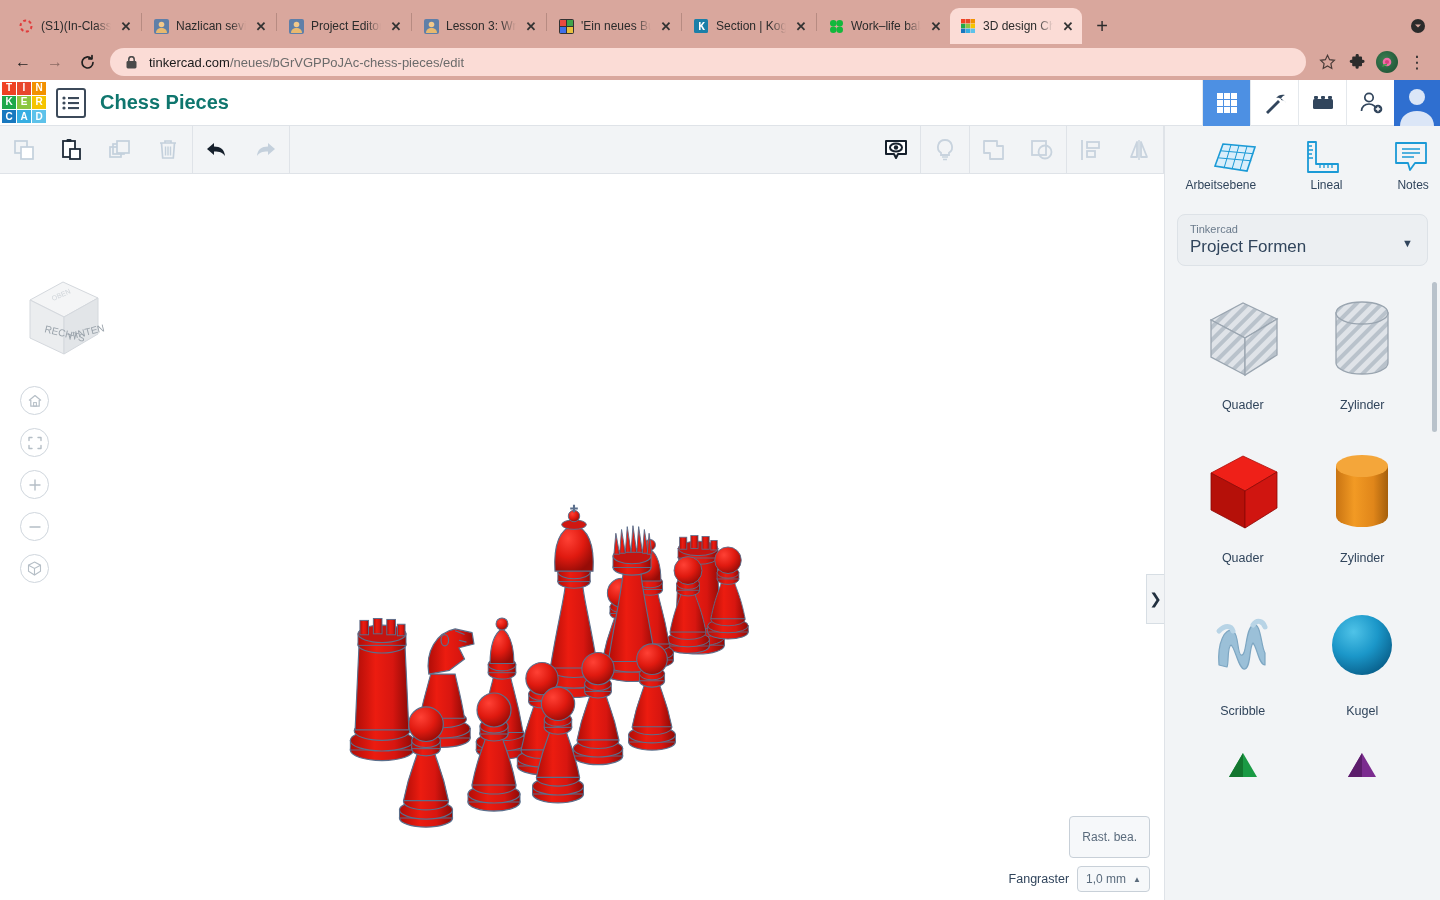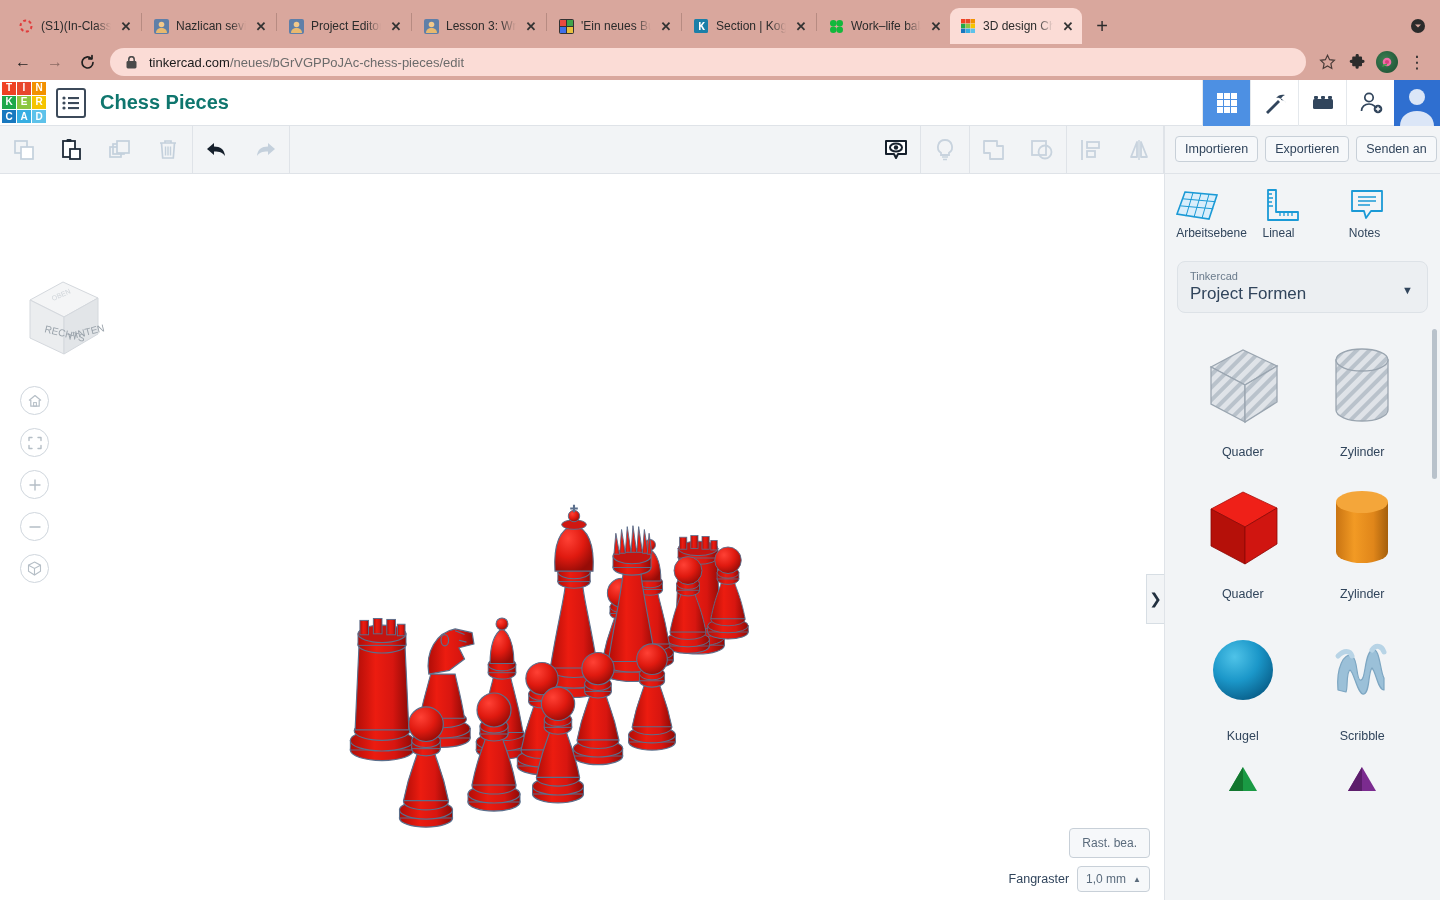--- a/index.html
+++ b/index.html
@@ -121,21 +121,21 @@
   #panel-actions {
     height: 48px; display: flex; align-items: center; gap: 7px;
     padding: 0 10px; border-bottom: 1px solid #dfe3e8; background: #f2f4f6;
   }
   .panel-action-btn {
     border: 1px solid #c8d0d8; background: #f6f8fa; border-radius: 4px;
     font-size: 12.5px; color: #31455c; padding: 5px 9px; white-space: nowrap;
     font-family: "Liberation Sans", sans-serif;
   }
   #panel-tools { height: 80px; display: flex; align-items: center; justify-content: space-around; padding: 0 8px; }
-  .panel-tool { display: flex; flex-direction: column; align-items: flex-start; gap: 4px; width: 80px; }
+  .panel-tool { display: flex; flex-direction: column; align-items: flex-end; gap: 4px; width: 80px; }
   .panel-tool .lbl { font-size: 12px; color: #31455c; }
   #shape-selector {
     margin: 8px 12px 10px 12px; background: #eceff2; border: 1px solid #dde2e7;
     border-radius: 8px; padding: 8px 12px; position: relative;
   }
   #shape-selector .src { font-size: 11px; color: #6b7b8c; margin-bottom: 2px; }
   #shape-selector .sel { font-size: 17px; color: #31455c; }
   #shape-selector .caret { position: absolute; right: 14px; top: 22px; font-size: 11px; color: #31455c; }
 
   #shape-grid-wrap { flex: 1 1 auto; position: relative; overflow: hidden; }
@@ -166,21 +166,21 @@
 
   #panel-collapse {
     position: absolute; right: 0; top: 400px; width: 18px; height: 50px;
     background: #f2f4f6; border: 1px solid #d7dee4; border-right: none;
     display: flex; align-items: center; justify-content: center;
     font-size: 15px; color: #22303f;
   }
   #grid-controls { position: absolute; right: 14px; bottom: 8px; display: flex; flex-direction: column; align-items: flex-end; gap: 8px; }
   #grid-edit-btn {
     border: 1px solid #c8d0d8; background: #f6f8fa; border-radius: 4px;
-    font-size: 12px; color: #5a6b7c; padding: 7px 12px;
+    font-size: 12px; color: #5a6b7c; padding: 13px 12px;
     font-family: "Liberation Sans", sans-serif;
   }
   #snap-row { display: flex; align-items: center; gap: 8px; }
   #snap-label { font-size: 12.5px; color: #31455c; }
   #snap-select {
     border: 1px solid #c8d0d8; background: #f6f8fa; border-radius: 4px;
     font-size: 12px; color: #5a6b7c; padding: 5px 8px; display: flex; align-items: center; gap: 7px;
   }
 
   svg { display: block; }
@@ -686,25 +686,20 @@
         <div id="snap-select">
           <span>1,0 mm</span>
           <span style="font-size:8px;">▲</span>
         </div>
       </div>
     </div>
   </div>
 
   <div id="right-panel">
 
-    <div id="panel-actions">
-      <button class="panel-action-btn">Importieren</button>
-      <button class="panel-action-btn">Exportieren</button>
-      <button class="panel-action-btn">Senden an</button>
-    </div>
 
     <div id="panel-tools">
       <div class="panel-tool">
         <span>
           <svg width="42" height="34" viewBox="0 0 42 34">
             <polygon points="9,4 41,7 33,31 1,26" fill="#d9eefb" stroke="#1b9ad6" stroke-width="1.6"></polygon>
             <path d="M17,4.7 L10,28.2 M25,5.5 L18,29.2 M33,6.3 L26,30.2" stroke="#1b9ad6" stroke-width="1"></path>
             <path d="M6.8,10.8 L39.3,13.7 M4.9,17.9 L37.3,20.8" stroke="#1b9ad6" stroke-width="1"></path>
           </svg>
         </span>
@@ -797,44 +792,44 @@
               <path d="M14 16v50a26 11 0 0 0 52 0V16z" fill="url(#orng)"></path>
               <ellipse cx="40" cy="16" rx="26" ry="11" fill="#f4a63a"></ellipse>
             </svg>
           </div>
           <div class="shape-label">Zylinder</div>
         </div>
 
         <div class="shape-cell">
           <div class="shape-art">
             <svg width="80" height="86" viewBox="0 0 80 86">
+              <path d="M16 62 C14 40, 22 24, 30 28 C36 31, 34 50, 38 52 C44 54, 42 26, 50 22 C58 18, 58 44, 62 50 L62 62 C56 62, 54 44, 50 40 C46 44, 48 64, 42 66 C36 68, 32 44, 28 42 C24 44, 26 60, 24 64 Z" fill="#9bc0d8" stroke="#7da6c2" stroke-width="1.2" stroke-linejoin="round"></path>
+              <path d="M16 28 C22 22, 28 22, 30 28 M50 22 C54 16, 60 18, 62 24" fill="none" stroke="#b8d4e6" stroke-width="5" stroke-linecap="round"></path>
+            </svg>
+          </div>
+          <div class="shape-label">Scribble</div>
+        </div>
+
+        <div class="shape-cell">
+          <div class="shape-art">
+            <svg width="80" height="86" viewBox="0 0 80 86">
               <defs>
                   <radialGradient id="blsph" cx="36%" cy="28%" r="74%">
                 <stop offset="0%" stop-color="#4fc3e8"></stop>
                     <stop offset="55%" stop-color="#1b97c9"></stop>
                     <stop offset="100%" stop-color="#0a6490"></stop>
                   </radialGradient>
                 </defs>
               <circle cx="40" cy="42" r="30" fill="url(#blsph)"></circle>
             </svg>
           </div>
           <div class="shape-label">Kugel</div>
         </div>
 
         <div class="shape-cell">
-          <div class="shape-art">
-            <svg width="80" height="86" viewBox="0 0 80 86">
-              <path d="M16 62 C14 40, 22 24, 30 28 C36 31, 34 50, 38 52 C44 54, 42 26, 50 22 C58 18, 58 44, 62 50 L62 62 C56 62, 54 44, 50 40 C46 44, 48 64, 42 66 C36 68, 32 44, 28 42 C24 44, 26 60, 24 64 Z" fill="#9bc0d8" stroke="#7da6c2" stroke-width="1.2" stroke-linejoin="round"></path>
-              <path d="M16 28 C22 22, 28 22, 30 28 M50 22 C54 16, 60 18, 62 24" fill="none" stroke="#b8d4e6" stroke-width="5" stroke-linecap="round"></path>
-            </svg>
-          </div>
-          <div class="shape-label">Scribble</div>
-        </div>
-
-        <div class="shape-cell">
           <div class="shape-art" style="align-items:flex-start;">
             <svg width="80" height="28" viewBox="0 0 80 28">
               <path d="M40 4 L54 28 H26 Z" fill="#1a9a44"></path>
               <path d="M40 4 L40 28 H26 Z" fill="#13762f"></path>
             </svg>
           </div>
           <div class="shape-label"></div>
         </div>
 
         <div class="shape-cell">

